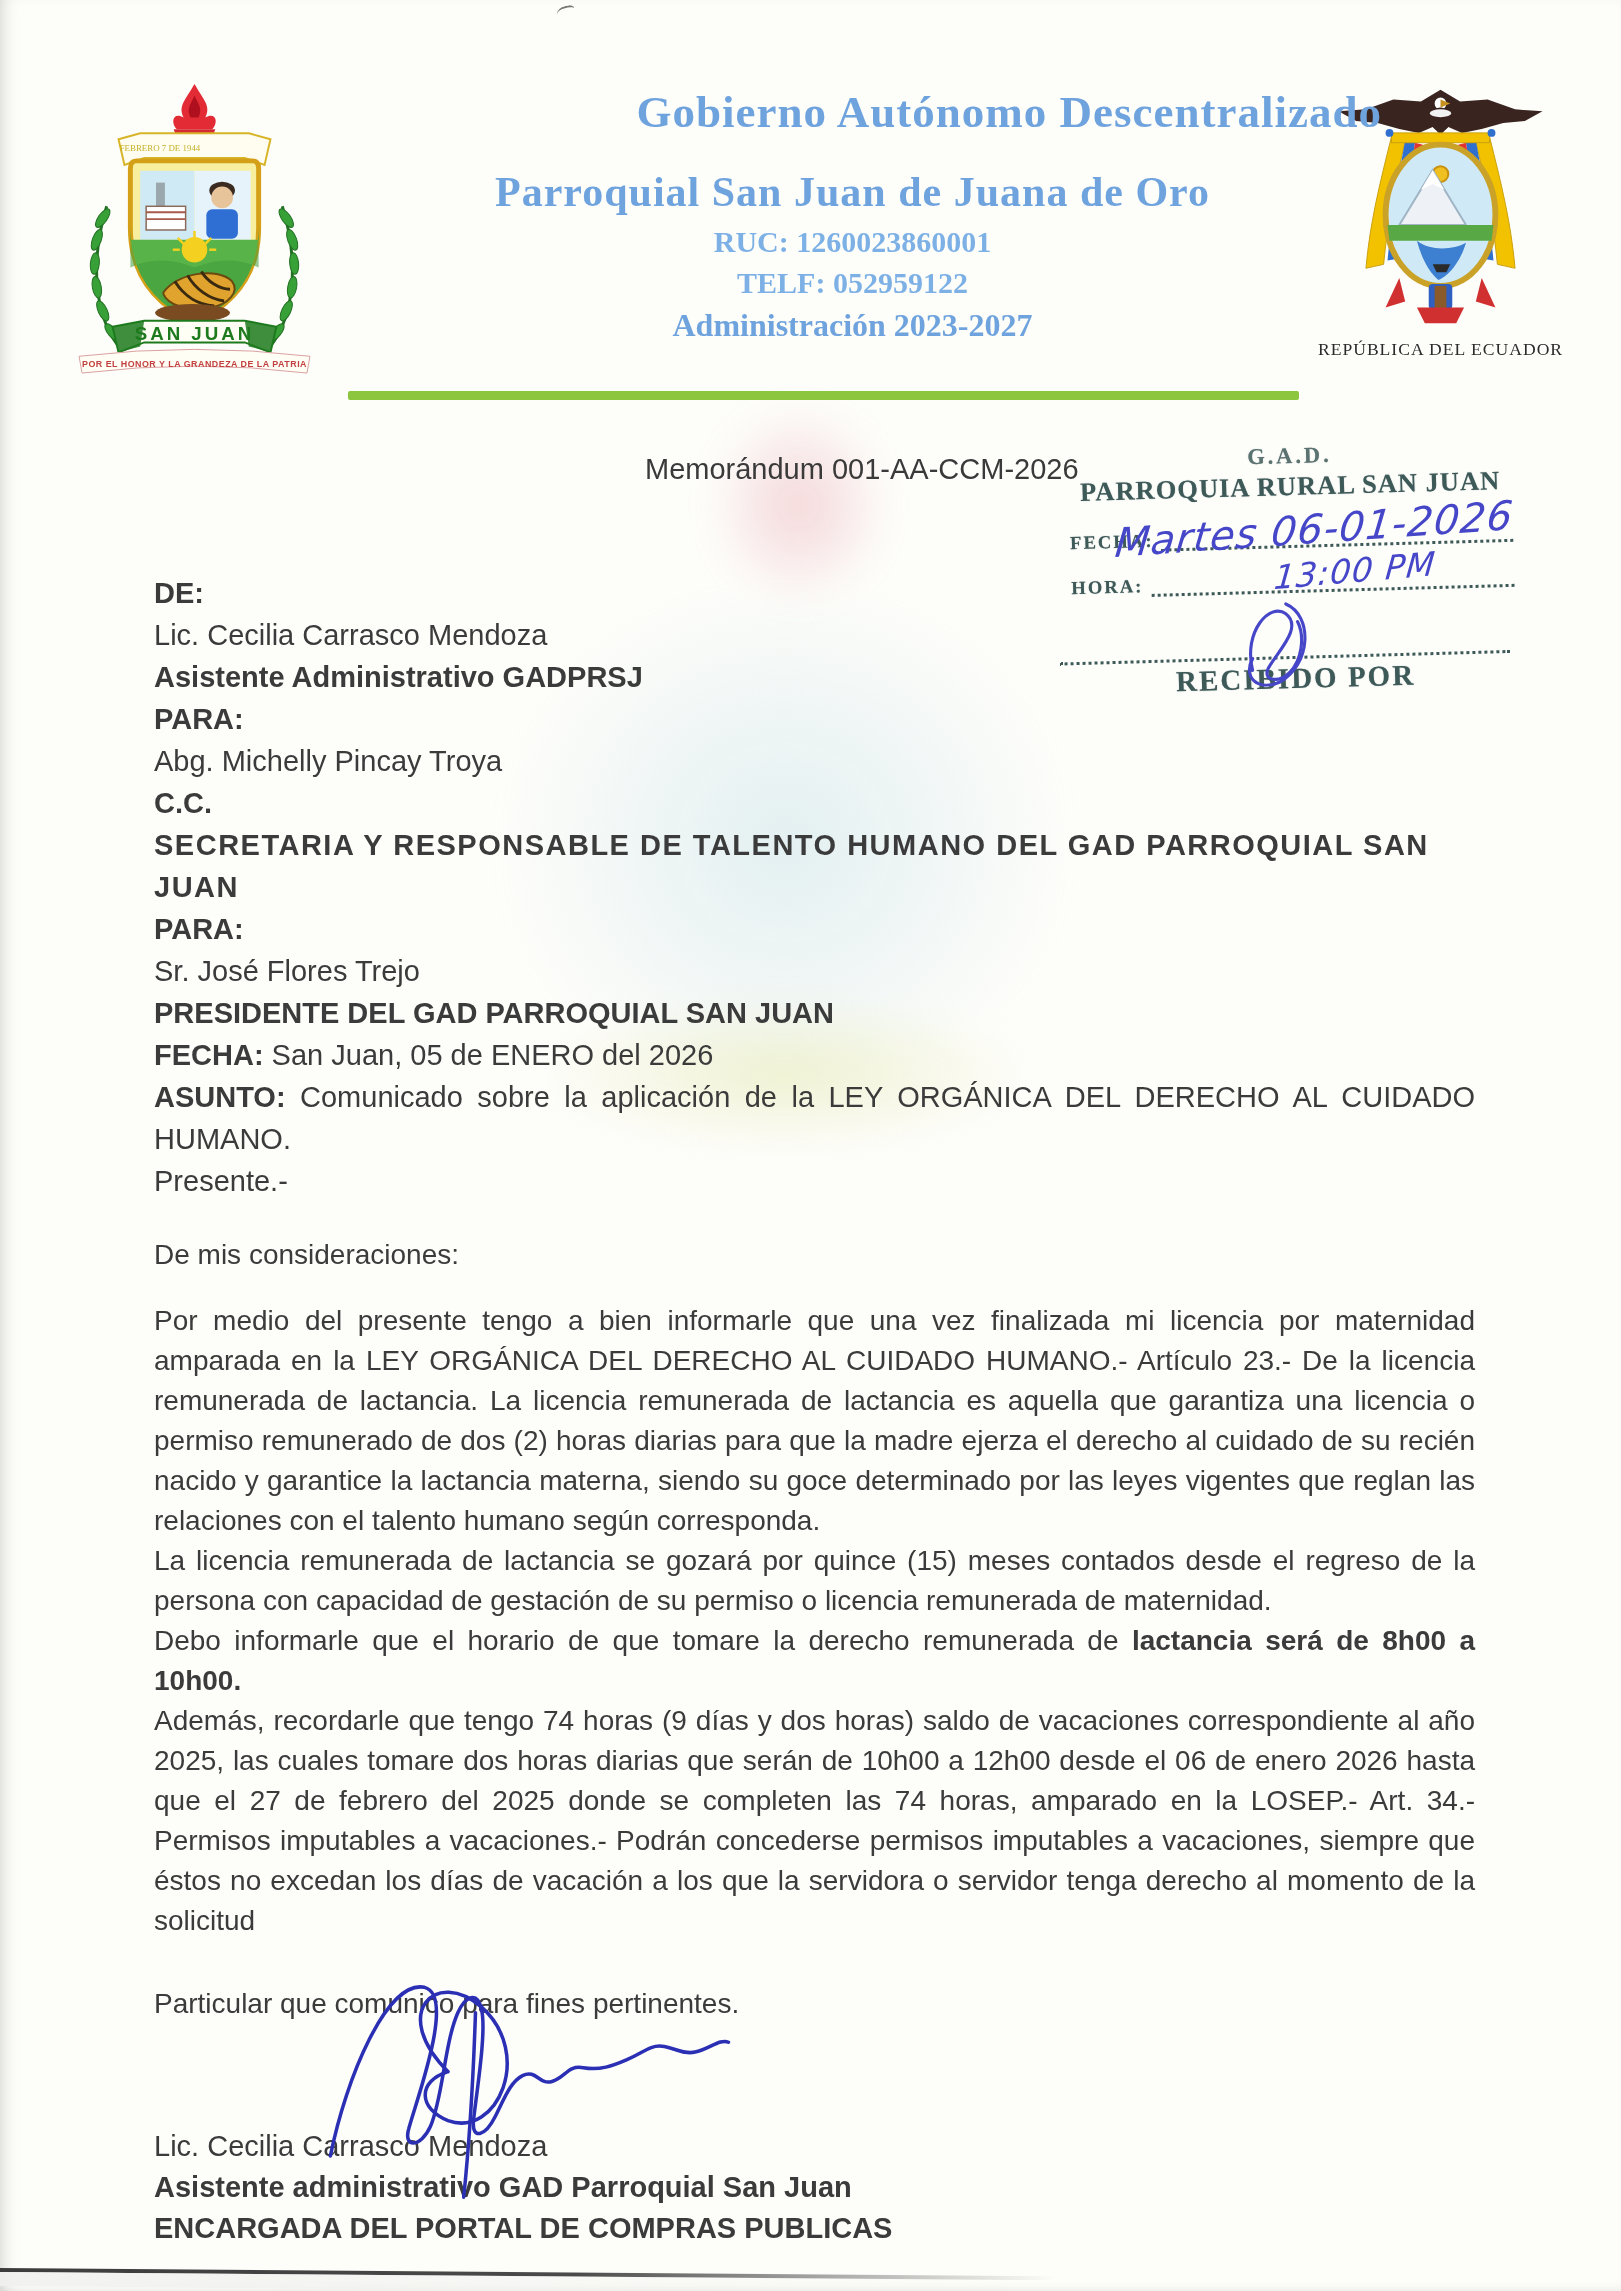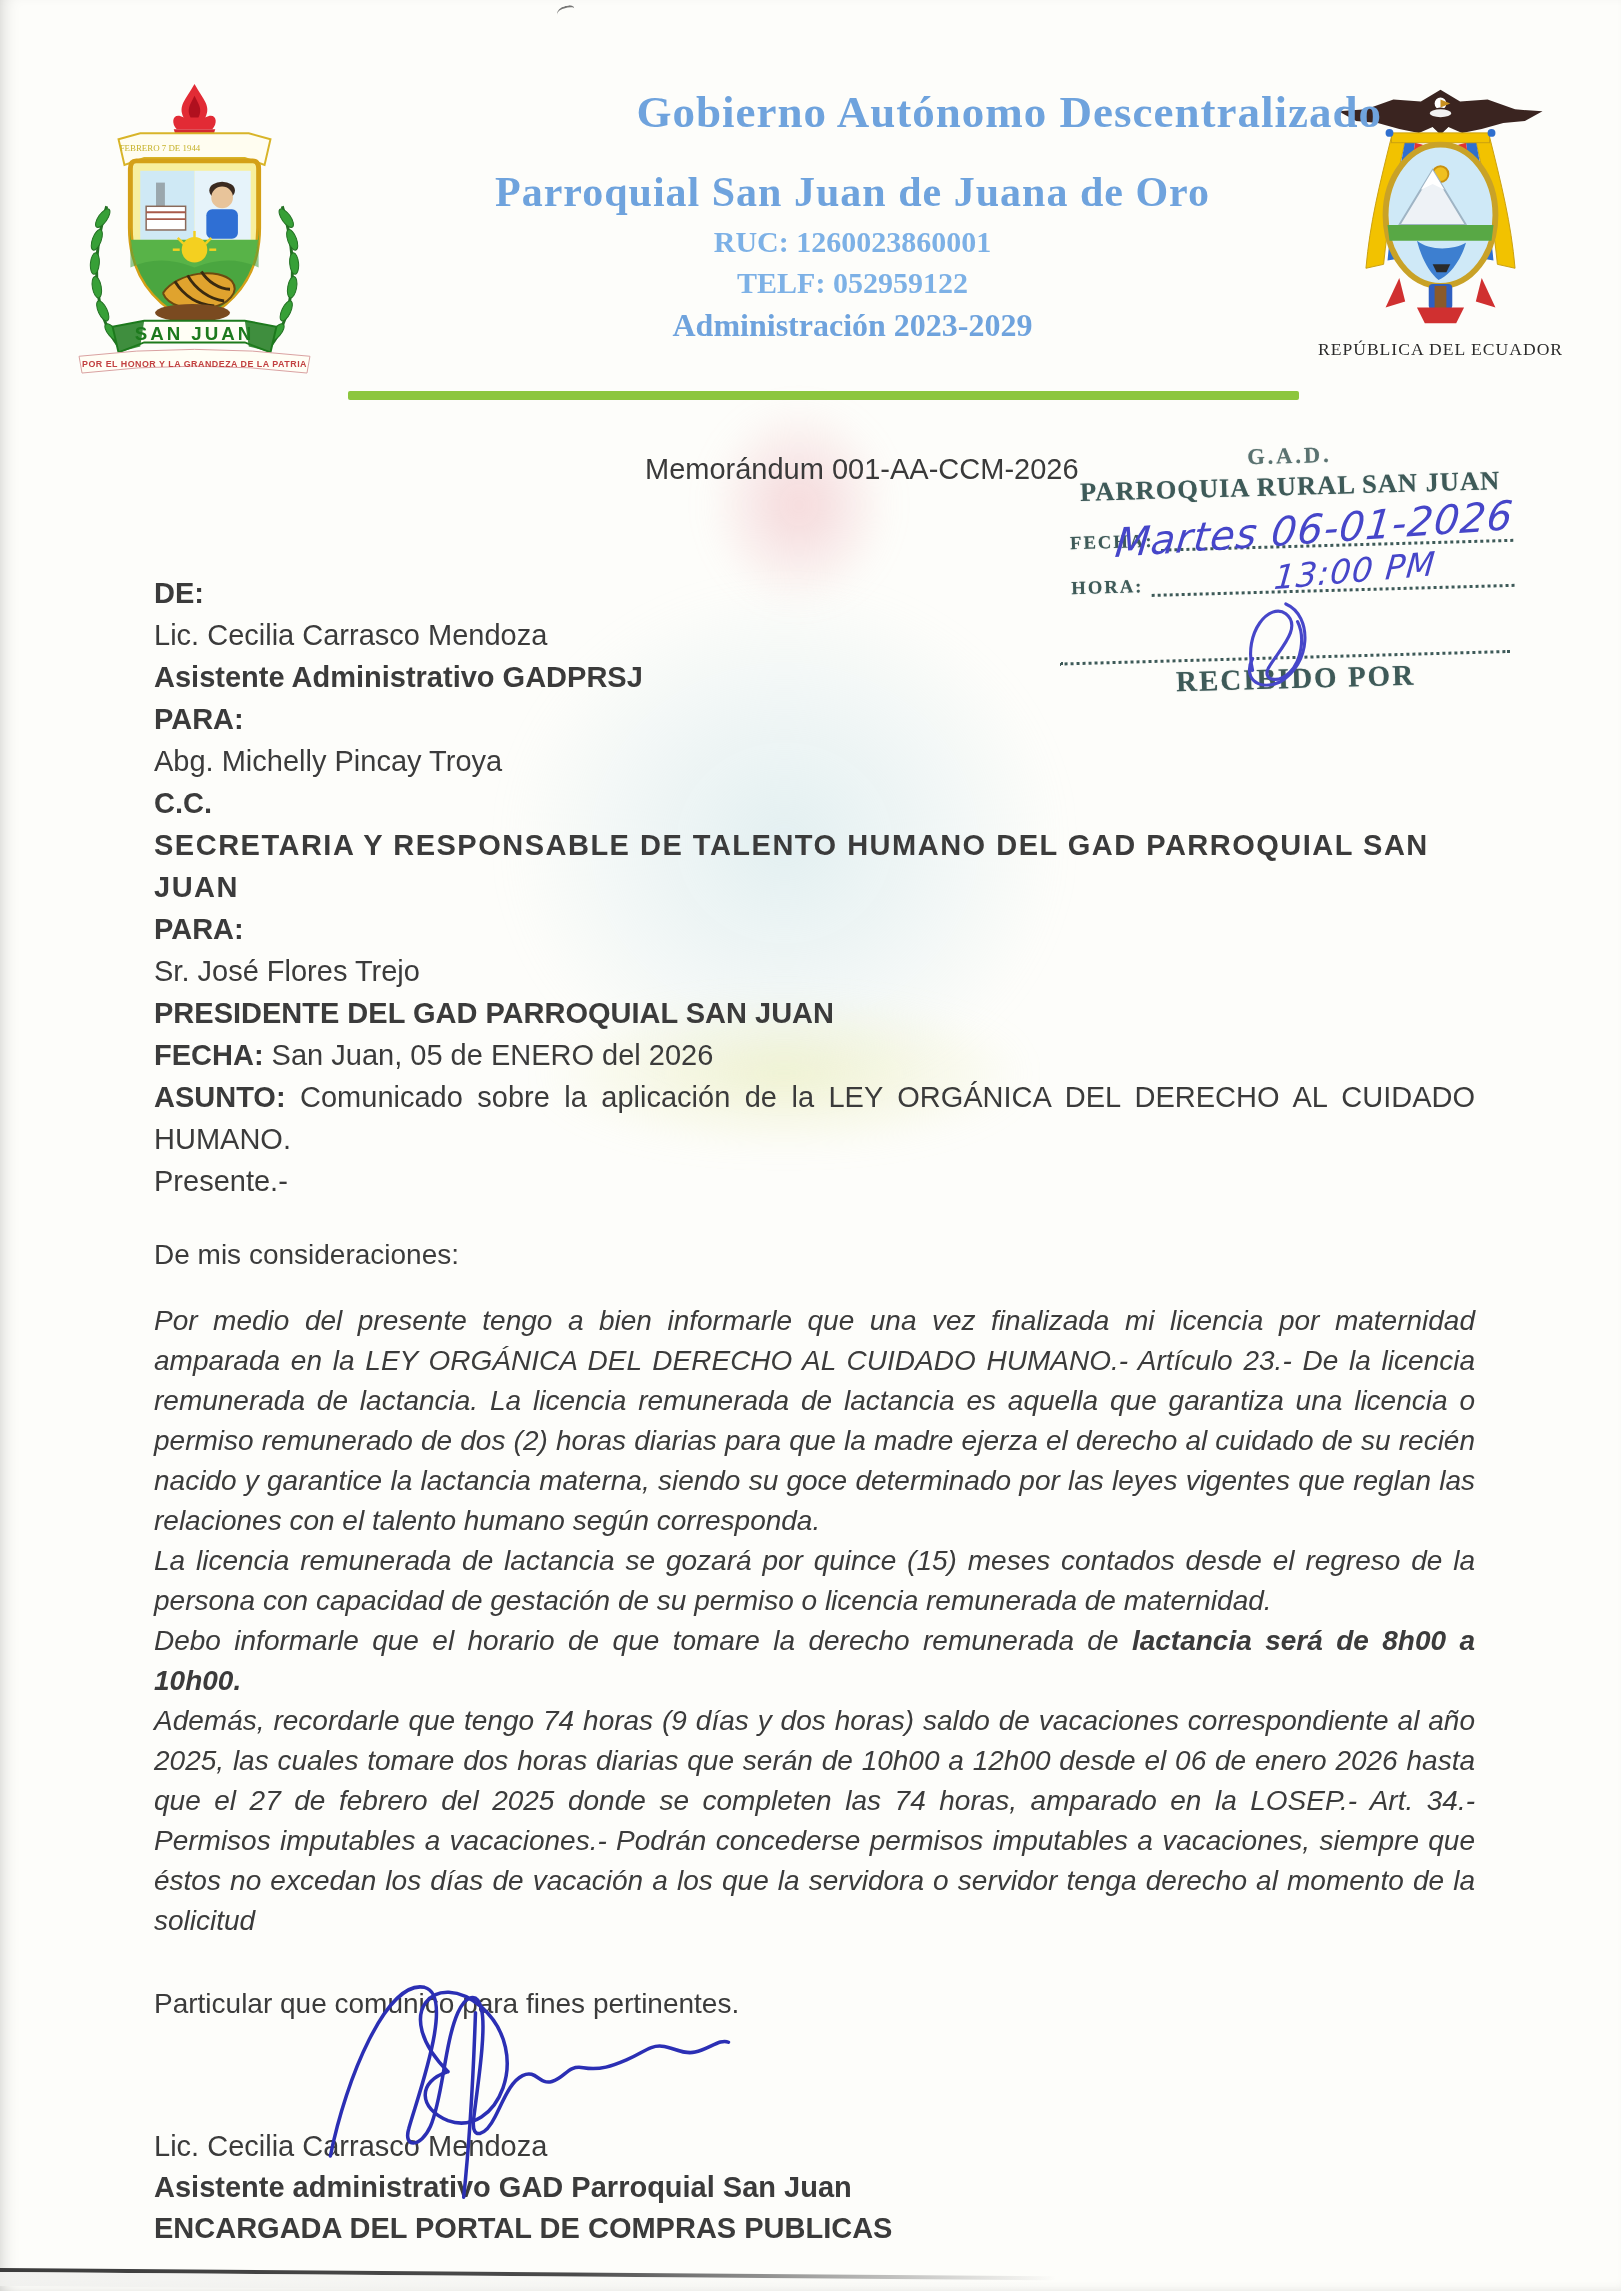--- a/index.html
+++ b/index.html
@@ -53,21 +53,21 @@
   }
   .hand-date{left:1115px; top:506px; font-size:40px; transform:rotate(-4deg) skewX(-10deg);}
   .hand-time{left:1274px; top:551px; font-size:33px; transform:rotate(-5deg) skewX(-10deg);}
   .hand-initials{position:absolute; left:1237px; top:594px;}
   
   .letter{position:absolute; left:154px; top:572px; width:1321px; font-size:28px; line-height:40px;}
   .recipients{line-height:42px; font-size:29px;}
   .recipients .b{font-weight:bold;}
   .wide{letter-spacing:1.5px;}
   .salutation{margin-top:33px;}
-  .body-par{text-align:justify; margin:0;font-style:italic;}
+  .body-par{text-align:justify; margin:0;}
   .p1{margin-top:25.5px;}
   .closing{margin-top:43px;}
   .sig-block{margin-top:102px; line-height:41px; font-size:29px;}
   .sig-block .b{font-weight:bold;}
   .signature-svg{position:absolute; left:145px; top:1380px; width:451px; height:255px; pointer-events:none;}
   
   .artifact-top{position:absolute; left:557px; top:5.9px; width:17.6px; height:9.8px;
     border-top:2.9px solid #555; border-radius:60% 40% 50% 50%; transform:rotate(-12deg); opacity:.8;}
   .edge-bottom{position:absolute; left:-11.8px; top:2272px; width:1068px; height:3.9px;
     background:linear-gradient(to right, #3c3c3c 0%, #4a4a4a 55%, rgba(70,70,70,0) 100%);
@@ -189,21 +189,21 @@
       <path d="M96 236 L144 236 L136 252 L104 252 Z" fill="#d03030"></path>
     </svg>
     <div class="caption">REPÚBLICA DEL ECUADOR</div>
   </div>
 
   <div class="hdr-text">
     <div class="hdr-t1">Gobierno Autónomo Descentralizado</div>
     <div class="hdr-t2">Parroquial San Juan de Juana de Oro</div>
     <div class="hdr-ruc">RUC: 1260023860001</div>
     <div class="hdr-telf">TELF: 052959122</div>
-    <div class="hdr-adm">Administración 2023-2029</div>
+    <div class="hdr-adm">Administración 2023-2027</div>
   </div>
   <div class="green-rule"></div>
 
   <div class="memo-no">Memorándum 001-AA-CCM-2026</div>
 
   <div class="stamp">
     <div class="stamp-gad">G.A.D.</div>
     <div class="stamp-org">PARROQUIA RURAL SAN JUAN</div>
     <div class="stamp-row">
       <span class="lbl">FECHA:</span>

